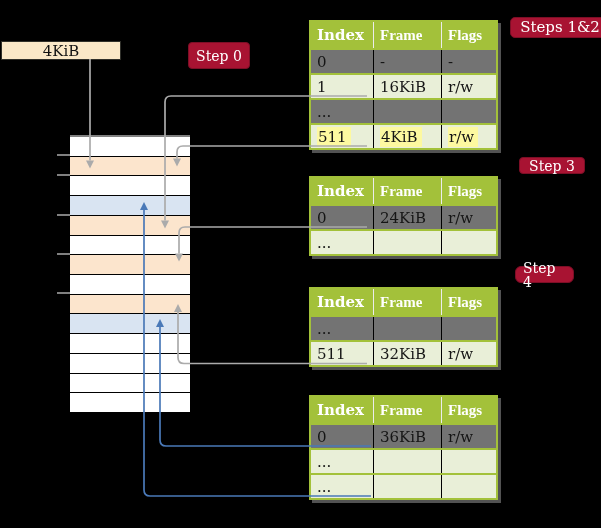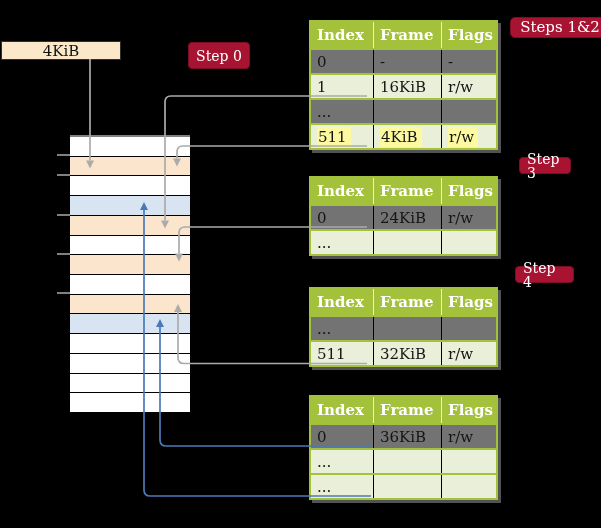--- a/index.html
+++ b/index.html
@@ -20,22 +20,22 @@
     font-size:15px;color:#111;
   }
   
   .badge{
     position:absolute;background:var(--crimson);border:1px solid var(--crimson-border);
     border-radius:4px;color:#fff;font-size:14px;line-height:1;
     display:flex;align-items:center;justify-content:center;padding:2px 7px;box-sizing:border-box;
   }
   .badge.step0{left:188px;top:42px;width:62px;height:27px;}
   .badge.steps12{left:510px;top:17px;width:100px;height:21px;font-size:15px;border-radius:5px;}
-  .badge.step3{left:519px;top:157px;width:52px;height:17px;}
-  .badge.step4{left:515px;top:266px;width:59px;height:17px;}
+  .badge.step3{left:519px;top:157px;width:66px;height:17px;}
+  .badge.step4{left:515px;top:266px;width:59px;height:17px;border-radius:6px;}
   
   .memory{
     position:absolute;left:70px;top:135px;width:120px;height:277px;
     display:flex;flex-direction:column;border-top:2px solid var(--tick);
     box-sizing:border-box;
   }
   .mrow{flex:1;border-top:1.5px solid #000;}
   .mrow:first-child{border-top:none;}
   .mrow.white{background:#ffffff;}
   .mrow.peach{background:var(--peach);}
@@ -45,21 +45,21 @@
   table.ptable{
     position:absolute;left:309px;width:169px;border-collapse:collapse;table-layout:fixed;
     border:2px solid var(--olive);background:#737373;
     box-shadow:3px 3px 0 rgba(150,150,150,0.55);
     font-size:15px;color:#151515;
   }
   table.ptable th{
     background:var(--olive);color:#fff;font-weight:bold;text-align:left;
     height:24px;padding:1px 0 1px 6px;font-size:15px;
   }
-  table.ptable th + th{border-left:1px solid #ececec;}
+  table.ptable th + th{border-left:1px solid #ececec;font-family:Liberation Serif, serif;}
   table.ptable td{
     height:23px;padding:0 0 0 6px;border-top:2px solid var(--olive);
     white-space:nowrap;overflow:hidden;
   }
   table.ptable td + td{border-left:1px solid #000;}
   table.ptable tr.shaded td{background:var(--rowgreen);}
   table.ptable .hl{background:var(--yellow);padding:1px 4px 1px 1px;}
   #pt-steps12{top:20px;}
   #pt-step3{top:176px;}
   #pt-step4{top:287px;}

